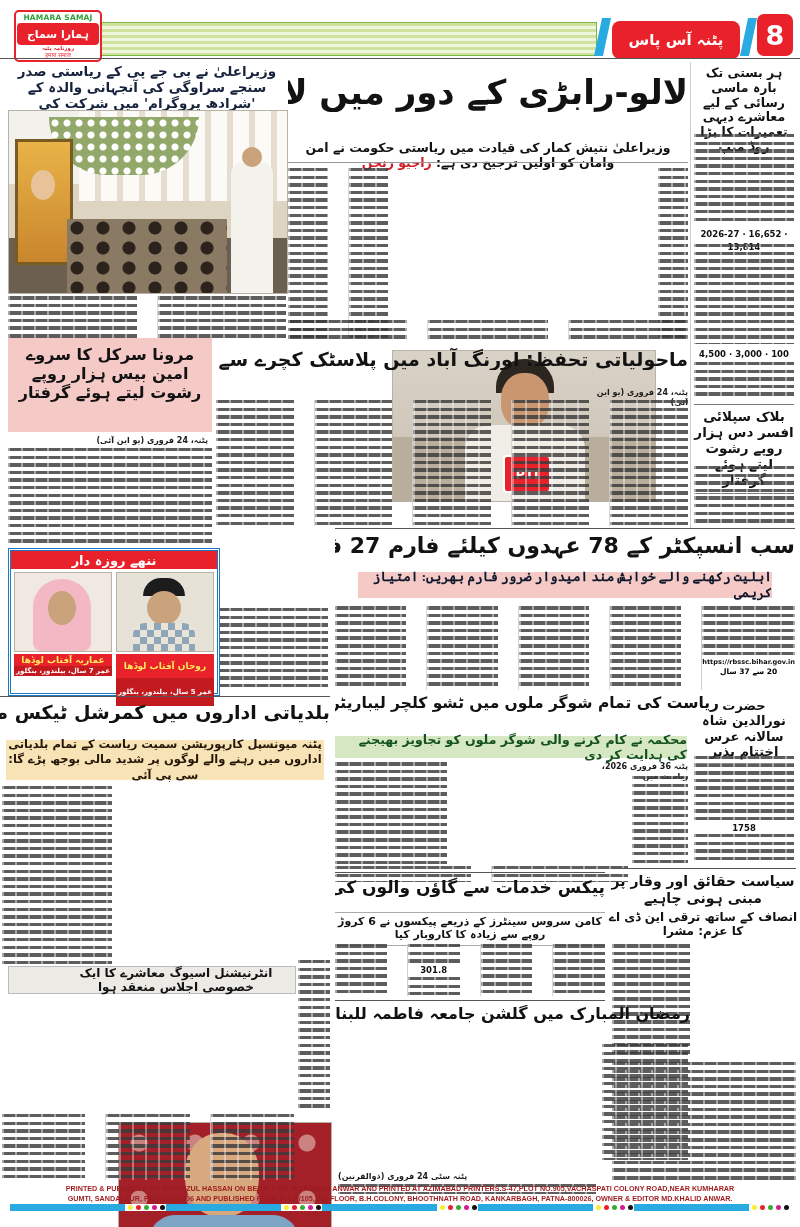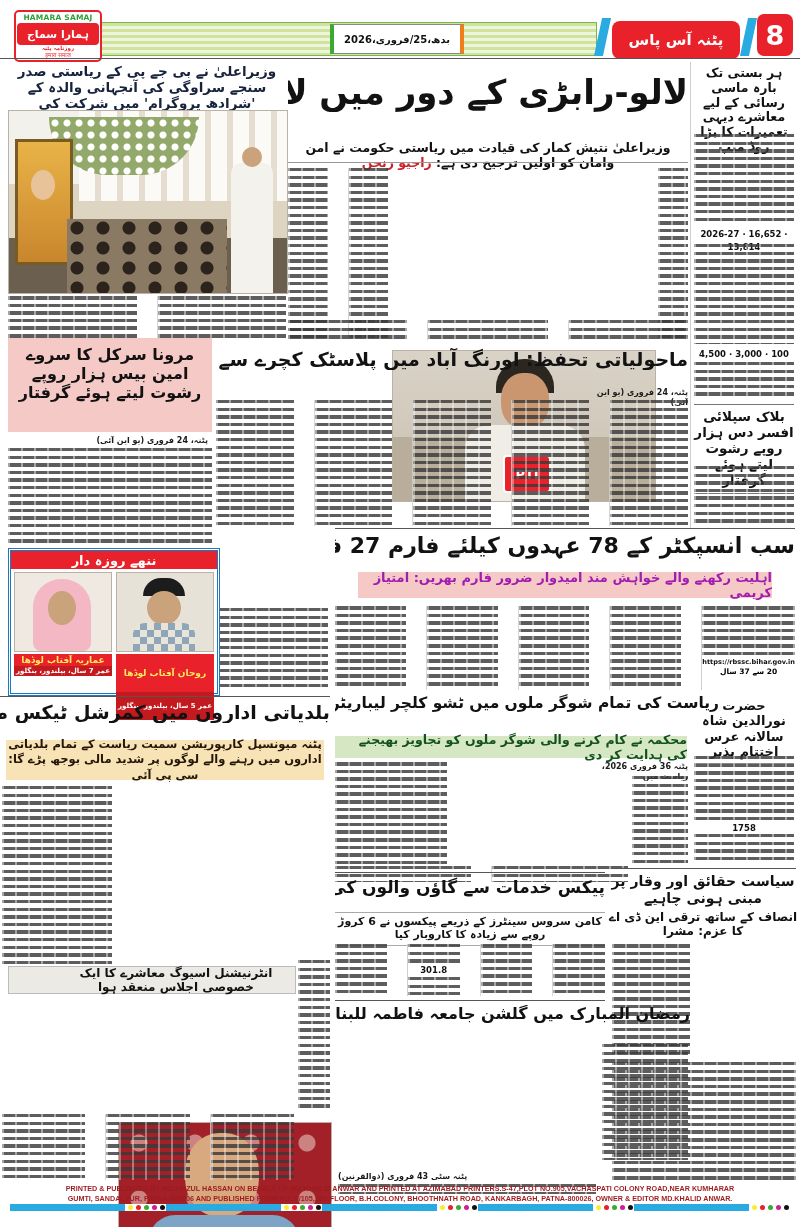--- a/index.html
+++ b/index.html
@@ -39,25 +39,20 @@
 
   <div class="abs" style="left:14px;top:10px;width:82px;height:46px;background:#fff;border:2px solid #e8212a;border-radius:5px;padding:1px;">
     <div style="font-size:7.5px;font-weight:700;color:#2f9e36;text-align:center;letter-spacing:.2px;">HAMARA SAMAJ</div>
     <div style="background:#e8212a;border-radius:4px;margin-top:1px;height:22px;display:flex;align-items:center;justify-content:center;">
       <span class="ur" style="color:#fff;font-weight:700;font-size:11px;">ہمارا سماج</span>
     </div>
     <div class="ur" style="font-size:5.5px;color:#e8212a;text-align:center;font-weight:700;">روزنامہ پٹنہ</div>
     <div style="font-size:5.5px;color:#e8212a;text-align:center;">हमारा समाज</div>
   </div>
 
-  <div class="abs" style="left:330px;top:24px;width:126px;height:28px;background:#fff;border:1px solid #888;
-              border-left:4px solid #3aaa35;border-right:4px solid #f07d1a;
-              display:flex;align-items:center;justify-content:center;">
-    <span class="ur" style="font-size:10px;font-weight:700;color:#111;">بدھ،25/فروری،2026</span>
-  </div>
 
   <div class="abs" style="left:598px;top:18px;width:9px;height:38px;background:#29abe2;transform:skewX(-12deg);"></div>
   <div class="abs section-box" style="left:612px;top:21px;width:128px;height:38px;background:#e8212a;border-radius:8px;
               display:flex;align-items:center;justify-content:center;">
     <span class="ur" style="color:#fff;font-weight:700;font-size:15px;">پٹنہ آس پاس</span>
   </div>
   <div class="abs" style="left:744px;top:18px;width:9px;height:38px;background:#29abe2;transform:skewX(-12deg);"></div>
   <div class="abs" style="left:757px;top:14px;width:36px;height:42px;background:#e8212a;border-radius:7px;
               display:flex;align-items:center;justify-content:center;">
     <span style="color:#fff;font-weight:700;font-size:27px;">8</span>
@@ -143,21 +138,21 @@
     <div class="col ftxt"></div>
     <div class="col ftxt vrule"></div>
     <div class="col ftxt vrule"></div>
     <div class="col ftxt vrule"></div>
     <div class="col ftxt vrule"></div>
   </div>
 
   <div class="abs hr" style="left:335px;top:528px;width:460px;"></div>
   <div class="abs ur nh nowrap" style="left:335px;top:533px;width:460px;font-size:22px;">سب انسپکٹر کے 78 عہدوں کیلئے فارم 27 فروری تک</div>
   <div class="abs" style="left:358px;top:572px;width:414px;height:26px;background:#f4c9c6;display:flex;align-items:center;justify-content:center;">
-    <span class="ur" style="font-size:13px;font-weight:700;color:#a21caf;">اہلیت رکھنے والے خواہش مند امیدوار ضرور فارم بھریں: امتیاز کریمی</span>
+    <span class="ur" style="font-size:13px;font-weight:700;color:#0f172a;font-family:Liberation Serif, serif;">اہلیت رکھنے والے خواہش مند امیدوار ضرور فارم بھریں: امتیاز کریمی</span>
   </div>
   <div class="abs cols" style="left:335px;top:606px;width:460px;height:84px;">
     <div class="col ftxt"></div>
     <div class="col ftxt vrule"></div>
     <div class="col ftxt vrule"></div>
     <div class="col ftxt vrule"></div>
     <div class="col" style="border-left:1px solid #cfcfcf;">
       <div class="ftxt" style="height:52px;"></div>
       <div style="font-size:6.6px;font-weight:700;color:#111;direction:ltr;text-align:center;line-height:1.4;">https://rbssc.bihar.gov.in</div>
       <div class="ur" style="font-size:7.5px;font-weight:700;text-align:center;">20 سے 37 سال</div>
@@ -179,21 +174,21 @@
         <div class="capr ur" style="font-size:9px;margin-top:2px;padding:1px 0;">عماریہ آفتاب لوڈھا</div>
         <div class="capr ur" style="font-size:7px;background:#c21a1f;color:#fff;padding:1px 0;">عمر 7 سال، بیلندور، بنگلور</div>
       </div>
       <div style="flex:1;">
         <div class="photo" style="height:78px;background:#e7e2d8;">
           <div class="abs" style="left:26px;top:5px;width:42px;height:18px;border-radius:20px 20px 0 0;background:#1c1c1c;"></div>
           <div class="abs" style="left:30px;top:18px;width:34px;height:34px;border-radius:50%;background:#caa27c;"></div>
           <div class="abs" style="left:16px;top:50px;width:62px;height:28px;border-radius:12px 12px 0 0;
                       background:repeating-conic-gradient(#8fa6b8 0 25%,#e8e4da 0 50%) 0 0/14px 14px;"></div>
         </div>
-        <div class="capr ur" style="font-size:9px;margin-top:2px;padding:14px 0;">روحان آفتاب لوڈھا</div>
+        <div class="capr ur" style="font-size:9px;margin-top:2px;padding:7px 0;">روحان آفتاب لوڈھا</div>
         <div class="capr ur" style="font-size:7px;background:#c21a1f;color:#fff;padding:10px 0;">عمر 5 سال، بیلندور، بنگلور</div>
       </div>
     </div>
   </div>
 
   <div class="abs hr" style="left:0;top:696px;width:330px;"></div>
   <div class="abs ur nh nowrap" style="left:0px;top:701px;width:330px;font-size:19px;">بلدیاتی اداروں میں کمرشل ٹیکس میں اضافہ عوام مخالف</div>
   <div class="abs" style="left:6px;top:740px;width:318px;height:40px;background:#f7e3b5;display:flex;align-items:center;justify-content:center;">
     <span class="ur" style="font-size:11.5px;font-weight:700;color:#241708;text-align:center;line-height:1.35;">پٹنہ میونسپل کارپوریشن سمیت ریاست کے تمام بلدیاتی اداروں میں رہنے والے لوگوں پر شدید مالی بوجھ پڑے گا: سی پی آئی</span>
   </div>
@@ -247,21 +242,21 @@
     </div>
     <div class="col ftxt vrule"></div>
     <div class="col ftxt vrule"></div>
   </div>
 
   <div class="abs hr" style="left:335px;top:1000px;width:270px;"></div>
   <div class="abs ur nh nowrap" style="left:335px;top:1005px;width:355px;font-size:16px;">رمضان المبارک میں گلشن جامعہ فاطمہ للبنات کا دل کھول کر تعاون کریں</div>
 
   <div class="abs ftxt" style="left:602px;top:1044px;width:86px;height:116px;"></div>
   <div class="abs" style="left:338px;top:1164px;width:258px;">
-    <span class="ur dateline">پٹنہ سٹی 43 فروری (ذوالقرنین)</span>
+    <span class="ur dateline">پٹنہ سٹی 24 فروری (ذوالقرنین)</span>
     <div class="ftxt" style="height:10px;margin-top:1px;"></div>
   </div>
 
   <div class="abs headband" style="left:8px;top:966px;width:286px;height:26px;background:#eceae4;border:1px solid #bbb;display:flex;align-items:center;justify-content:center;">
     <span class="ur nh" style="font-size:12px;margin-left:48px;">انٹرنیشنل اسیوگ معاشرے کا ایک خصوصی اجلاس منعقد ہوا</span>
   </div>
 
   <div class="abs cols" style="left:2px;top:1114px;width:292px;height:66px;">
     <div class="col ftxt"></div>
     <div class="col ftxt vrule"></div>

